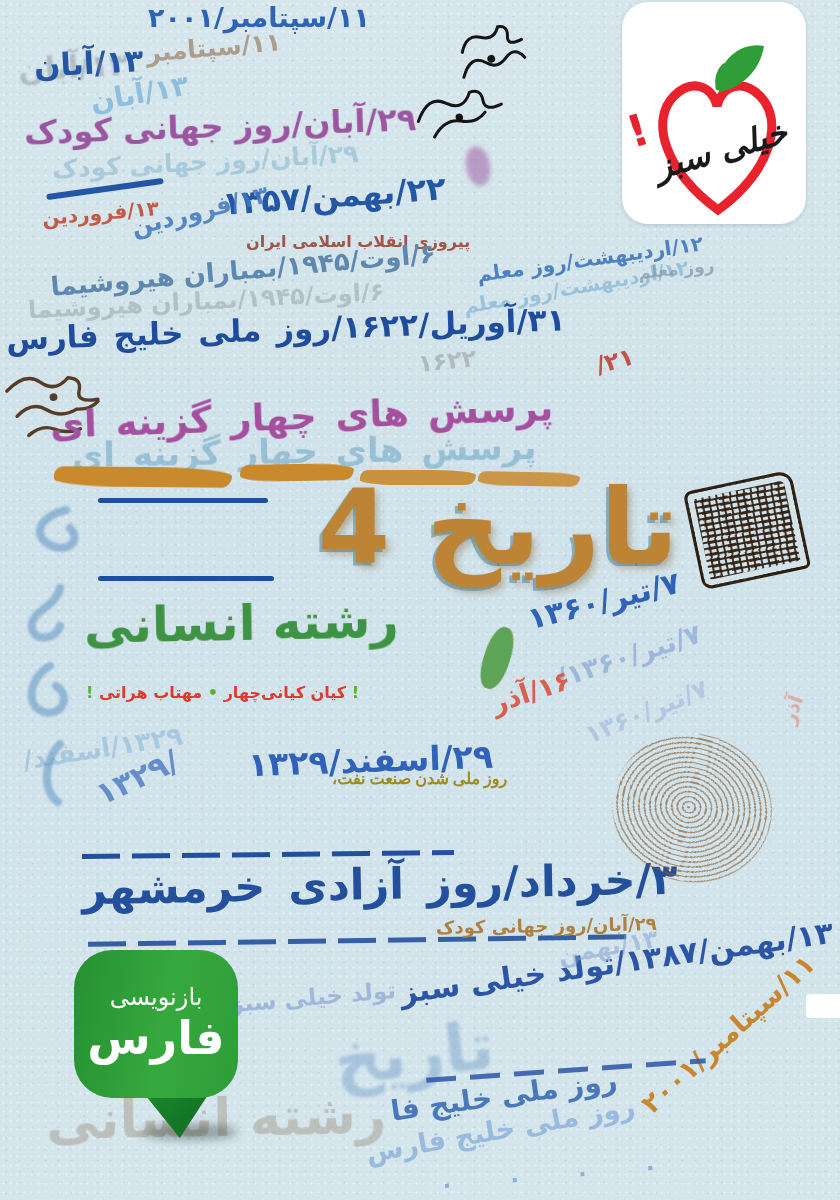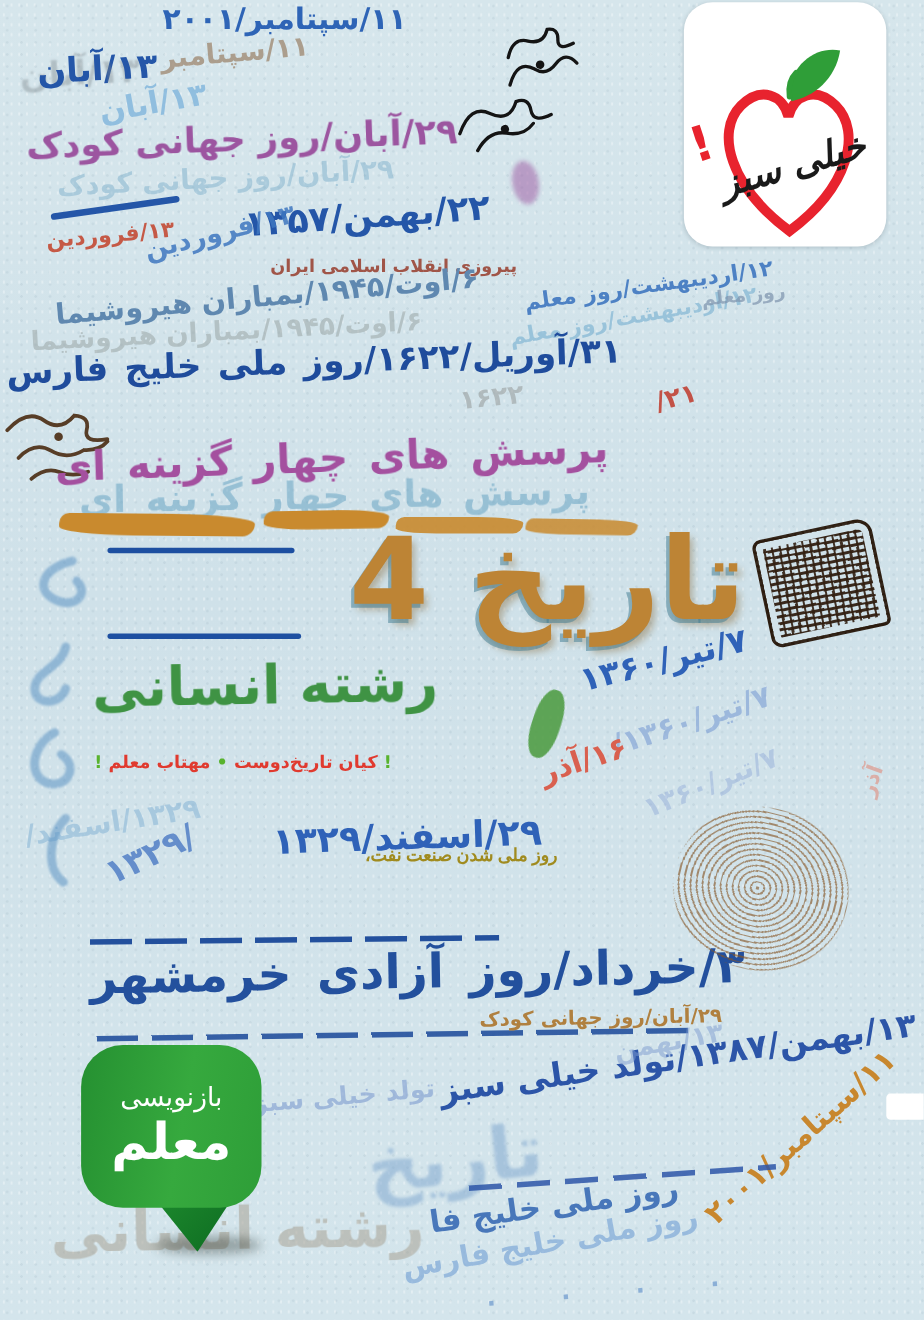--- a/index.html
+++ b/index.html
@@ -184,23 +184,23 @@
   <div class="u-or u-or1"></div>
   <div class="u-or u-or2"></div>
   <div class="u-or u-or3"></div>
   <div class="u-or u-or4"></div>
   <div class="grade-rule grade-rule-top"></div>
   <div class="grade-rule grade-rule-bottom"></div>
   <div class="st title">تاریخ 4</div>
   <div class="st track">رشته انسانی</div>
   <div class="st authors">
     <span class="mark">!</span>
-    <span>کیان تاریخ‌دوست</span>
+    <span>کیان کیانی‌چهار</span>
     <span class="sep">•</span>
-    <span>مهتاب معلم</span>
+    <span>مهتاب هراتی</span>
     <span class="mark">!</span>
   </div>
 
   <div class="seal"></div>
   <div class="fingerprint"></div>
   <div class="white-sliver"></div>
 
   <div class="logo-card">
     <svg width="184" height="222" viewBox="0 0 184 222">
       <path d="M96 208 C 42 168, 28 118, 52 94 C 70 76, 90 84, 95 104 C 100 84, 120 76, 138 94 C 162 118, 150 168, 96 208 Z" fill="none" stroke="#e8232e" stroke-width="9" stroke-linecap="round"></path>
@@ -208,16 +208,16 @@
       <path d="M96 86 q-2 -14 6 -22" fill="none" stroke="#2f9e38" stroke-width="5" stroke-linecap="round"></path>
       <text x="100" y="160" text-anchor="middle" font-family="DejaVu Sans, sans-serif" font-weight="700" font-style="italic" font-size="33" fill="#1a1a1a" transform="rotate(-16 96 152)">خیلی سبز</text>
       <text x="30" y="140" font-family="DejaVu Sans, sans-serif" font-weight="700" font-size="44" fill="#e8232e" transform="rotate(-18 30 140)">!</text>
     </svg>
   </div>
 
   <div class="badge-shadow"></div>
   <div class="badge-tail"></div>
   <div class="badge-body">
     <div class="l1">بازنویسی</div>
-    <div class="l2">معلم</div>
+    <div class="l2">فارس</div>
   </div>
 
 </div>
 
 </body></html>

